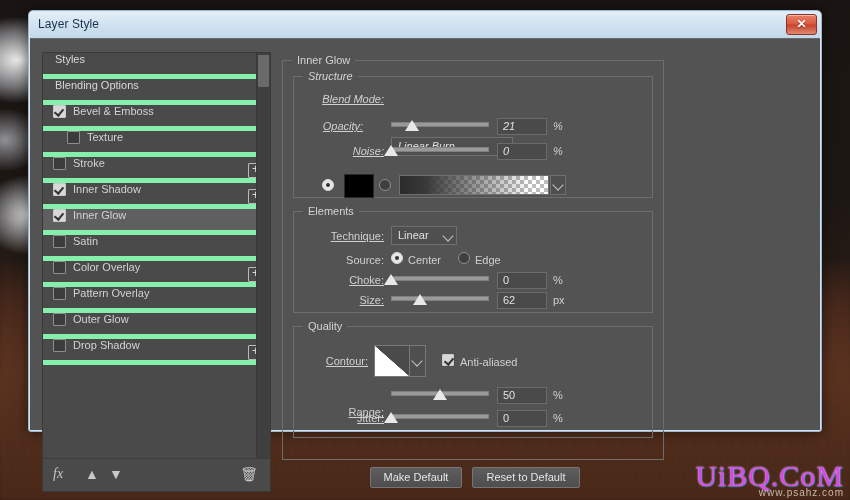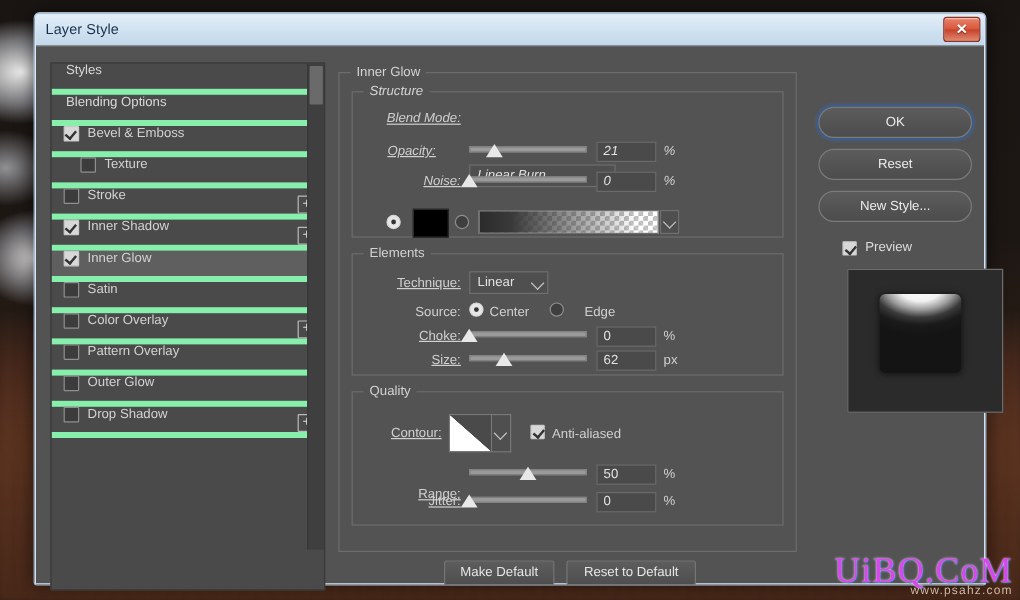--- a/index.html
+++ b/index.html
@@ -35,21 +35,21 @@
         rgba(255,255,255,.025) 0px, rgba(0,0,0,.05) 3px,
         rgba(255,255,255,.015) 7px, rgba(0,0,0,.04) 12px),
       linear-gradient(to bottom, rgba(60,32,20,0) 0%, rgba(92,50,30,.75) 45%, rgba(74,40,24,.9) 100%);
     filter: blur(2px);
   }
 
   
   #window {
     position: absolute;
     left: 28px; top: 10px;
-    width: 794px; height: 478px;
+    width: 794px; height: 422px;
     border: 1px solid #9fb8cf;
     border-radius: 5px 5px 3px 3px;
     background: linear-gradient(to bottom, #dce8f4 0%, #cfe0ef 100%);
     box-shadow: 0 0 14px rgba(0,0,0,.55);
     box-sizing: border-box;
     padding: 1px;
   }
   #titlebar {
     height: 26px;
     position: relative;
@@ -494,20 +494,26 @@
           </div>
           <div class="srow">
             <span class="cb"></span>
             <span>Drop Shadow</span>
             <span class="plus">+</span>
           </div>
         </div>
       <div id="styles-scroll">
         <div class="thumb"></div>
       </div>
+      <div id="styles-foot">
+        <div class="tool" id="fx-tool">fx</div>
+        <div class="tool" id="up-tool">▲</div>
+        <div class="tool" id="down-tool">▼</div>
+        <div class="tool" id="trash-tool">🗑</div>
+      </div>
     </div>
 
     <div id="center">
 
       <div class="group" id="sec-innerglow">
         <div class="legend">Inner Glow</div>
 
         <div class="group" id="sec-structure">
           <div class="legend">Structure</div>
 
@@ -548,21 +554,21 @@
           <div class="fieldlabel ul" style="left:8px; top:18px; width:82px;">Technique:</div>
           <div class="combo" style="left:97px; top:14px; width:66px;">
             <span>Linear</span>
             <span class="arrow"></span>
           </div>
 
           <div class="fieldlabel" style="left:8px; top:42px; width:82px;">Source:</div>
           <div class="radio on" style="left:97px; top:40px;"></div>
           <div class="fieldlabel" style="left:114px; top:42px; width:60px; text-align:left;">Center</div>
           <div class="radio" style="left:164px; top:40px;"></div>
-          <div class="fieldlabel" style="left:193px; top:42px; width:50px; text-align:left;">Edge</div>
+          <div class="fieldlabel" style="left:181px; top:42px; width:50px; text-align:left;">Edge</div>
 
           <div class="fieldlabel ul" style="left:8px; top:62px; width:82px;">Choke:</div>
           <div class="slider" style="left:97px; top:60px; width:98px;">
             <div class="track"></div>
             <div class="thumb" style="left: 0%;"></div>
           </div>
           <div class="numfield" style="left:203px; top:60px;">0</div>
           <div class="unit" style="left:259px; top:62px;">%</div>
 
           <div class="fieldlabel ul" style="left:8px; top:82px; width:82px;">Size:</div>
@@ -602,32 +608,20 @@
           </div>
           <div class="numfield" style="left:203px; top:83px;">0</div>
           <div class="unit" style="left:259px; top:85px;">%</div>
         </div>
       </div>
 
       <div class="defbtn" id="btn-make-default">Make Default</div>
       <div class="defbtn" id="btn-reset-default">Reset to Default</div>
     </div>
 
-    <div id="right">
-      <div class="rbtn" id="btn-ok">OK</div>
-      <div class="rbtn" id="btn-reset">Reset</div>
-      <div class="rbtn" id="btn-newstyle">New Style...</div>
-      <div id="preview-row">
-        <div class="chk on" id="preview-chk"></div>
-        <div id="preview-label">Preview</div>
-      </div>
-      <div id="preview-thumb">
-        <div class="shape"></div>
-      </div>
-    </div>
 
   </div>
 </div>
 
 <div id="watermark">
   <div id="wm-main">UiBQ.CoM</div>
   <div id="wm-sub">www.psahz.com</div>
 </div>
 
 </body></html>

